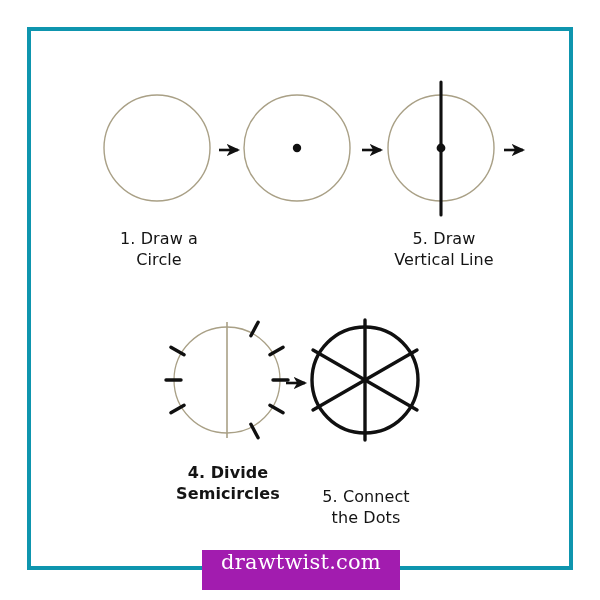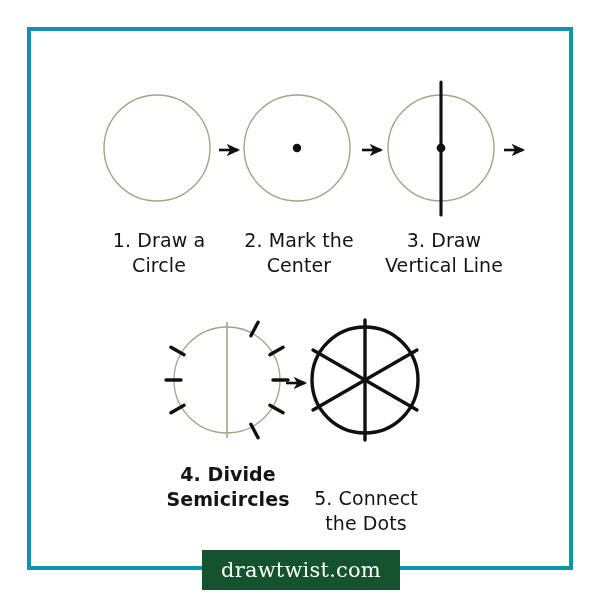--- a/index.html
+++ b/index.html
@@ -33,42 +33,42 @@
     left: 0;
     top: 0;
     width: 600px;
     height: 600px;
   }
   
   .caption {
     position: absolute;
     text-align: center;
     font-family: "DejaVu Sans", "Liberation Sans", sans-serif;
-    font-size: 19px;
+    font-size: 16px;
     line-height: 1.32;
     color: #141414;
     letter-spacing: 0.1px;
     white-space: pre-line;
   }
   #cap-1 { left: 88px;  top: 228px; width: 142px; }
   #cap-2 { left: 226px; top: 228px; width: 146px; }
   #cap-3 { left: 365px; top: 228px; width: 158px; }
   #cap-4 { left: 158px; top: 462px; width: 140px; font-weight: bold; }
   #cap-5 { left: 296px; top: 462px; width: 140px; margin-top: 24px; }
 
   
   #footer-badge {
     position: absolute;
     left: 202px;
     top: 550px;
     width: 198px;
     height: 40px;
-    background: #14532d;
+    background: #a21caf;
     display: flex;
-    align-items: center;
+    align-items: flex-start;
     justify-content: center;
   }
   #footer-badge .label {
     font-family: "DejaVu Serif", "Liberation Serif", serif;
     font-size: 21px;
     color: #ffffff;
     letter-spacing: 0.2px;
   }
 </style>
 </head>
@@ -134,23 +134,21 @@
     <g>
       <circle cx="365" cy="380" r="53" fill="none" stroke="#101010" stroke-width="3.4"></circle>
       <line x1="365" y1="320" x2="365" y2="440" stroke="#101010" stroke-width="3.4" stroke-linecap="round"></line>
       <line x1="313.0" y1="350.0" x2="417.0" y2="410.0" stroke="#101010" stroke-width="3.4" stroke-linecap="round"></line>
       <line x1="313.0" y1="410.0" x2="417.0" y2="350.0" stroke="#101010" stroke-width="3.4" stroke-linecap="round"></line>
     </g>
   </svg>
 
   <div class="caption" id="cap-1">1. Draw a
 Circle</div>
-  <div class="caption" id="cap-2">2. Mark the
-Center</div>
-  <div class="caption" id="cap-3">3. Draw
+  <div class="caption" id="cap-3">5. Draw
 Vertical Line</div>
   <div class="caption" id="cap-4">4. Divide
 Semicircles</div>
   <div class="caption" id="cap-5">5. Connect
 the Dots</div>
 
   <div id="footer-badge">
     <span class="label">drawtwist.com</span>
   </div>
 

